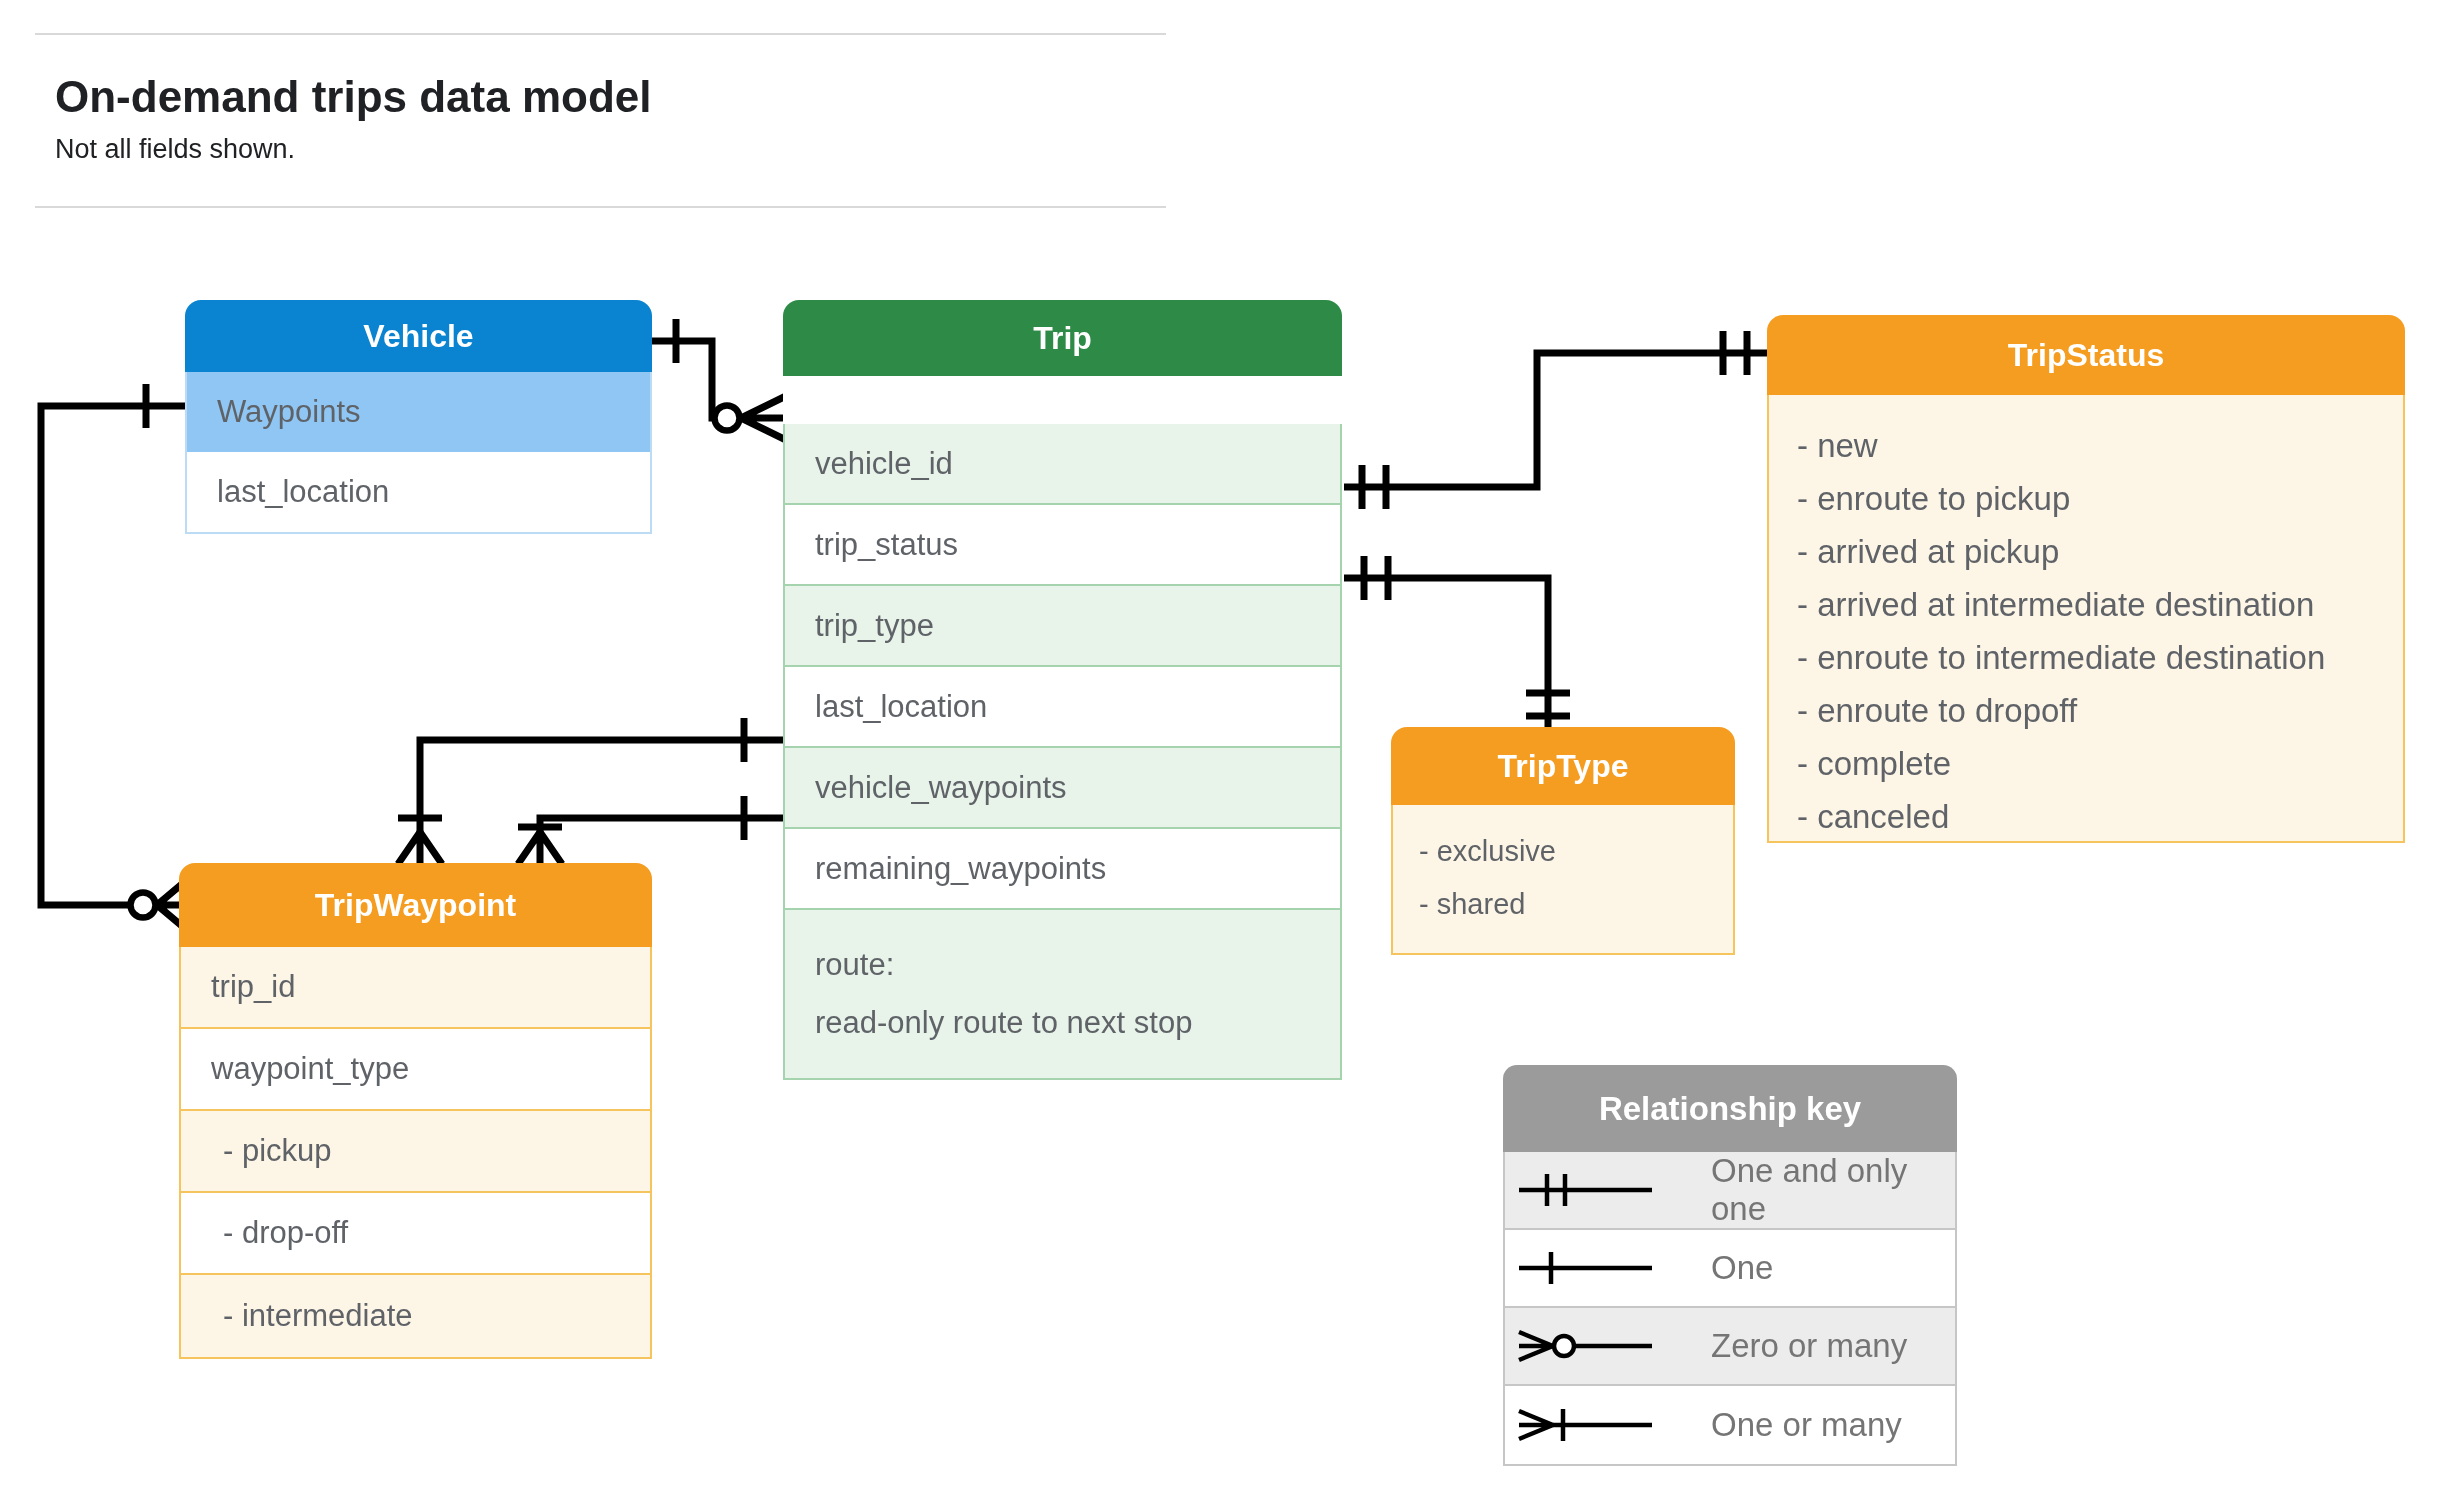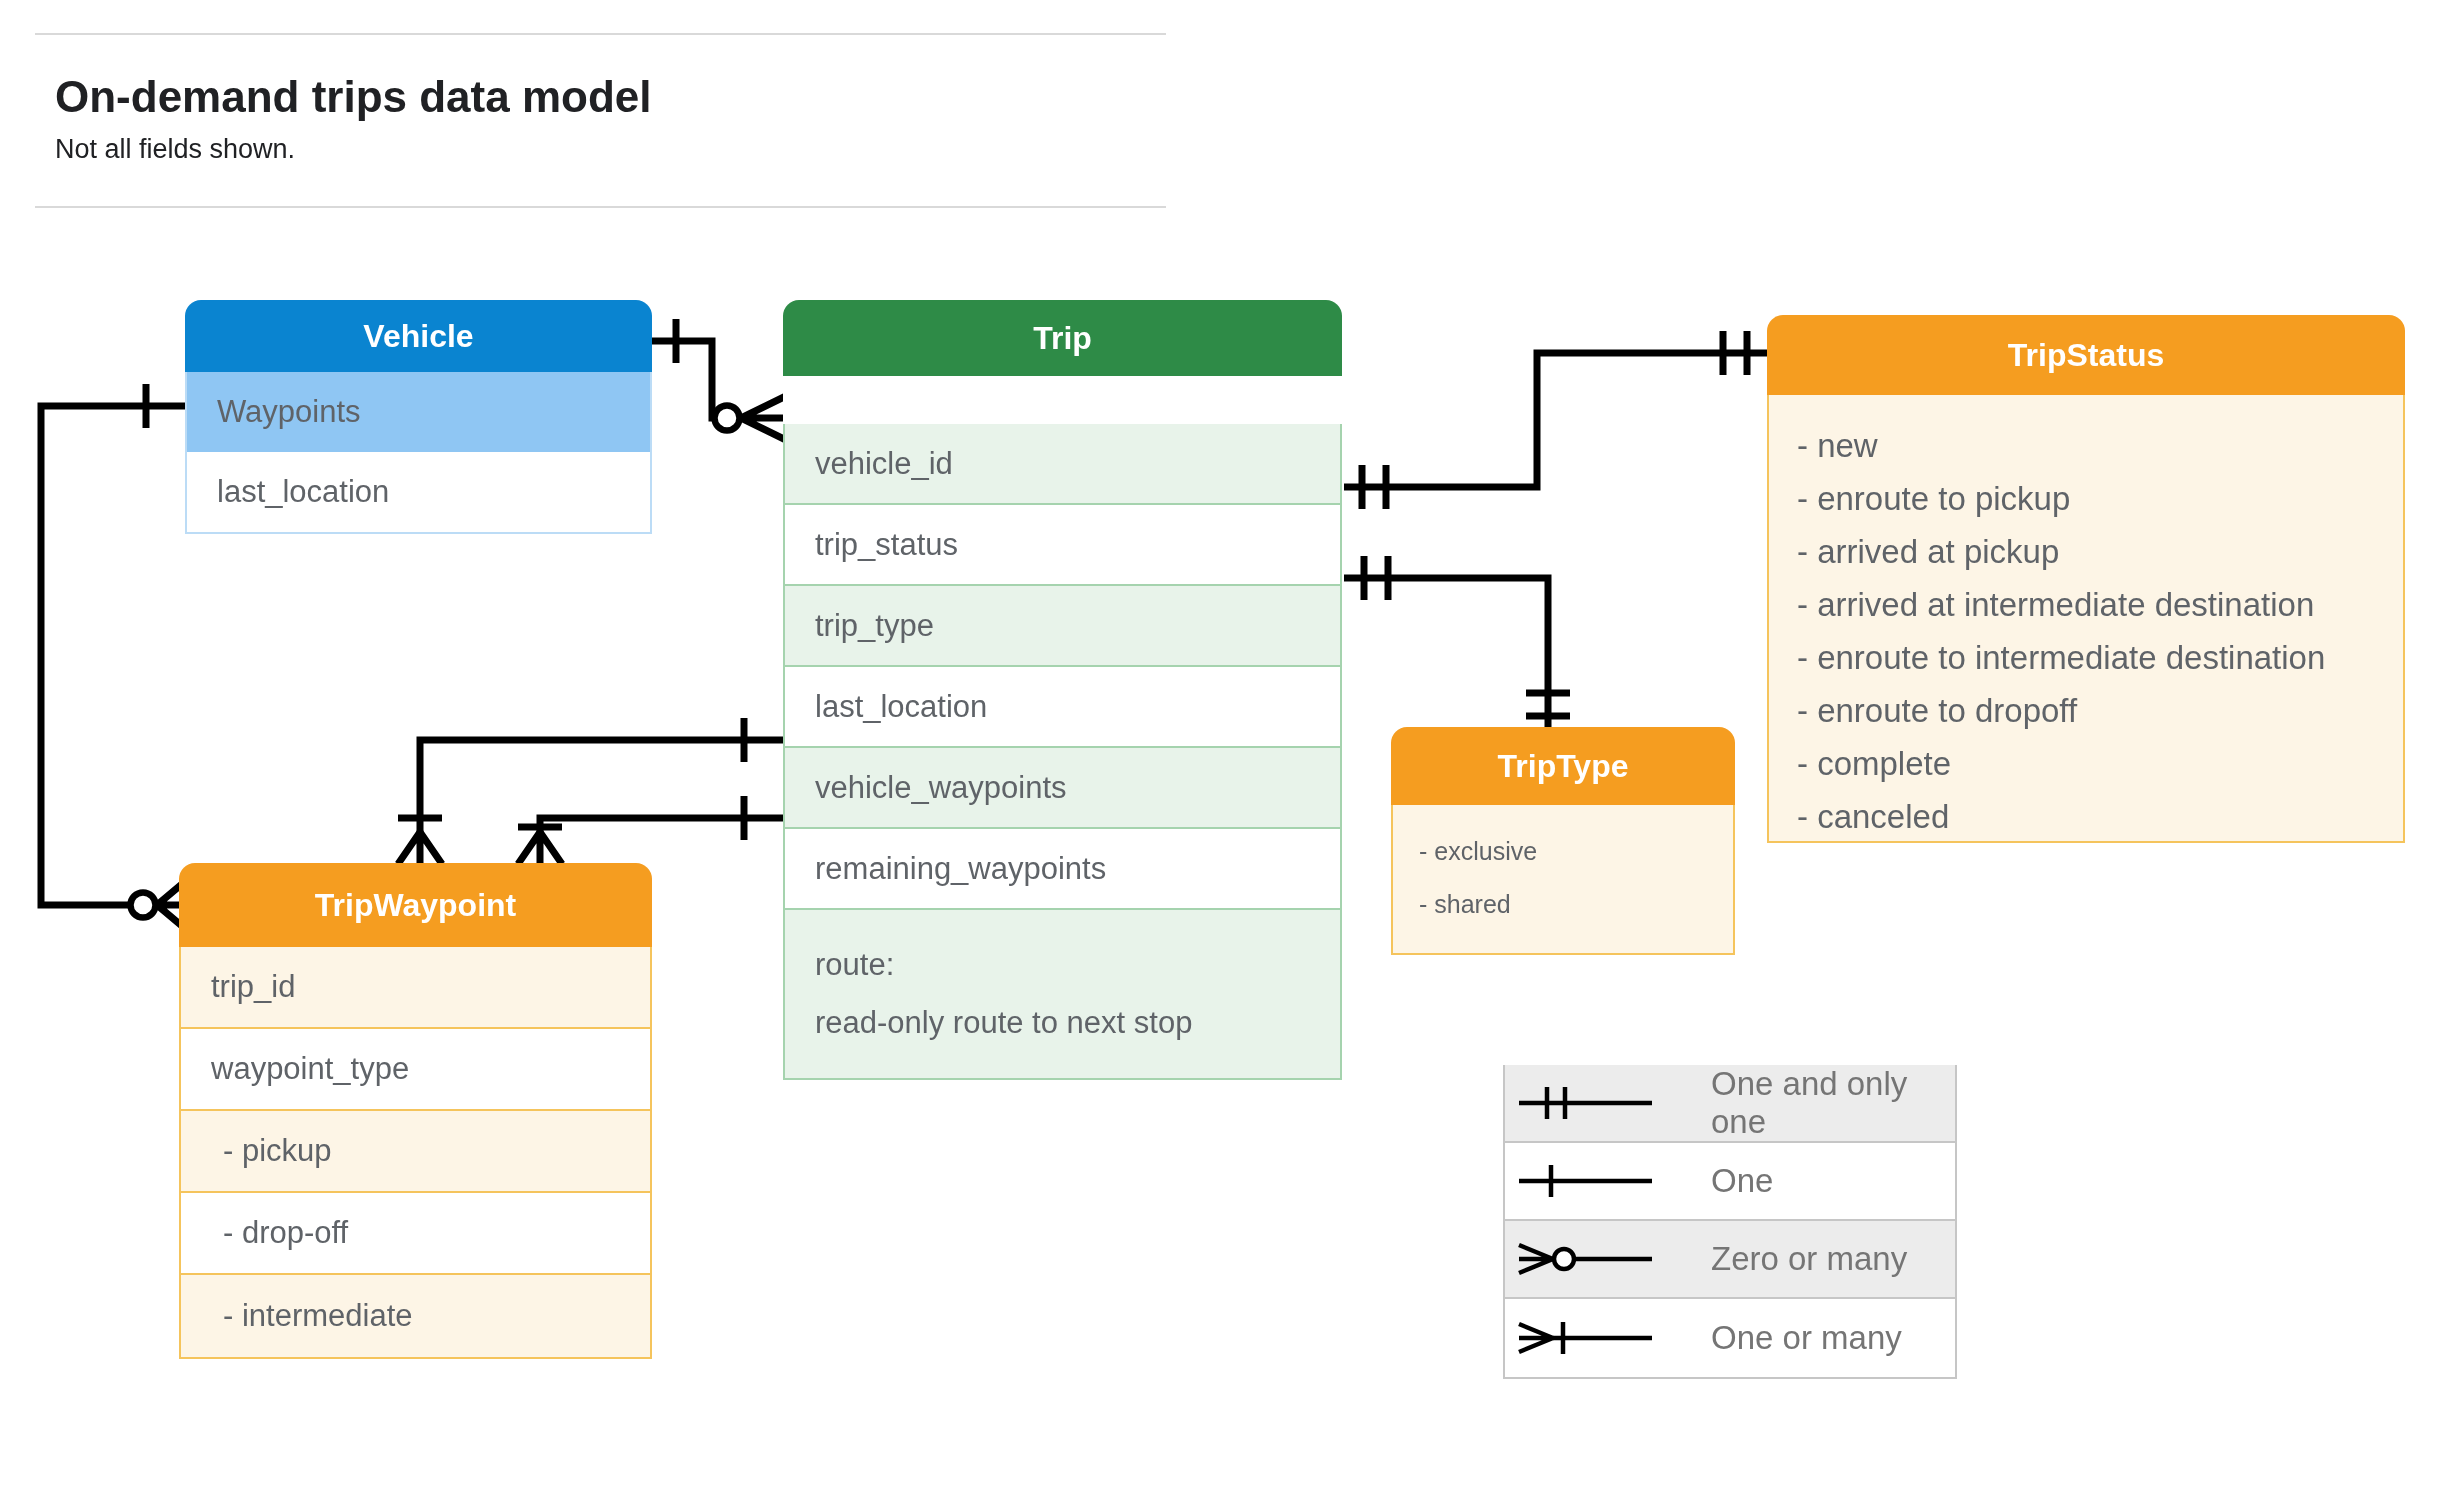--- a/index.html
+++ b/index.html
@@ -69,21 +69,21 @@
 
   #tripwaypoint{left:179px;top:863px;width:473px;}
   #tripwaypoint .hdr{height:84px;}
   #tripwaypoint .row{height:82px;border-bottom:2px solid var(--orange-border);}
   #tripwaypoint .row:last-child{border-bottom:none;}
   #tripwaypoint .row.indent{padding-left:42px;}
 
   #triptype{left:1391px;top:727px;width:344px;}
   #triptype .hdr{height:78px;}
   #triptype .body{background:var(--orange-row-alt);padding:20px 0 0 26px;height:150px;}
-  #triptype .item{font-size:25px;color:var(--row-text);line-height:53px;}
+  #triptype .item{font-size:29px;color:var(--row-text);line-height:53px;}
 
   
   #legend{left:1503px;top:1065px;width:454px;position:absolute;z-index:2;background:#fff;}
   #legend .hdr{height:87px;background:var(--legend-header);color:#fff;font-weight:bold;
     font-size:33px;display:flex;align-items:center;justify-content:center;border-radius:14px 14px 0 0;}
   #legend .body{border:2px solid var(--legend-border);border-top:none;}
   #legend .lrow{height:78px;display:flex;align-items:center;border-bottom:2px solid var(--legend-border);}
   #legend .lrow:last-child{border-bottom:none;}
   #legend .lrow.alt{background:var(--legend-row-alt);}
   #legend .sym{width:170px;margin-left:12px;flex:0 0 auto;}
@@ -196,20 +196,21 @@
 
   <div id="triptype" class="entity orange">
     <div class="hdr">TripType</div>
     <div class="body">
       <div class="item">- exclusive</div>
       <div class="item">- shared</div>
     </div>
   </div>
 
   <div id="legend">
+    <div class="hdr">Relationship key</div>
     <div class="body">
       <div class="lrow alt">
         <span class="sym">
           <svg width="150" height="44" viewBox="0 0 150 44">
             <path class="lsym" d="M2 22 H135 M30 6 V38 M48 6 V38"></path>
           </svg>
         </span>
         <span class="lbl">One and only one</span>
       </div>
       <div class="lrow">

